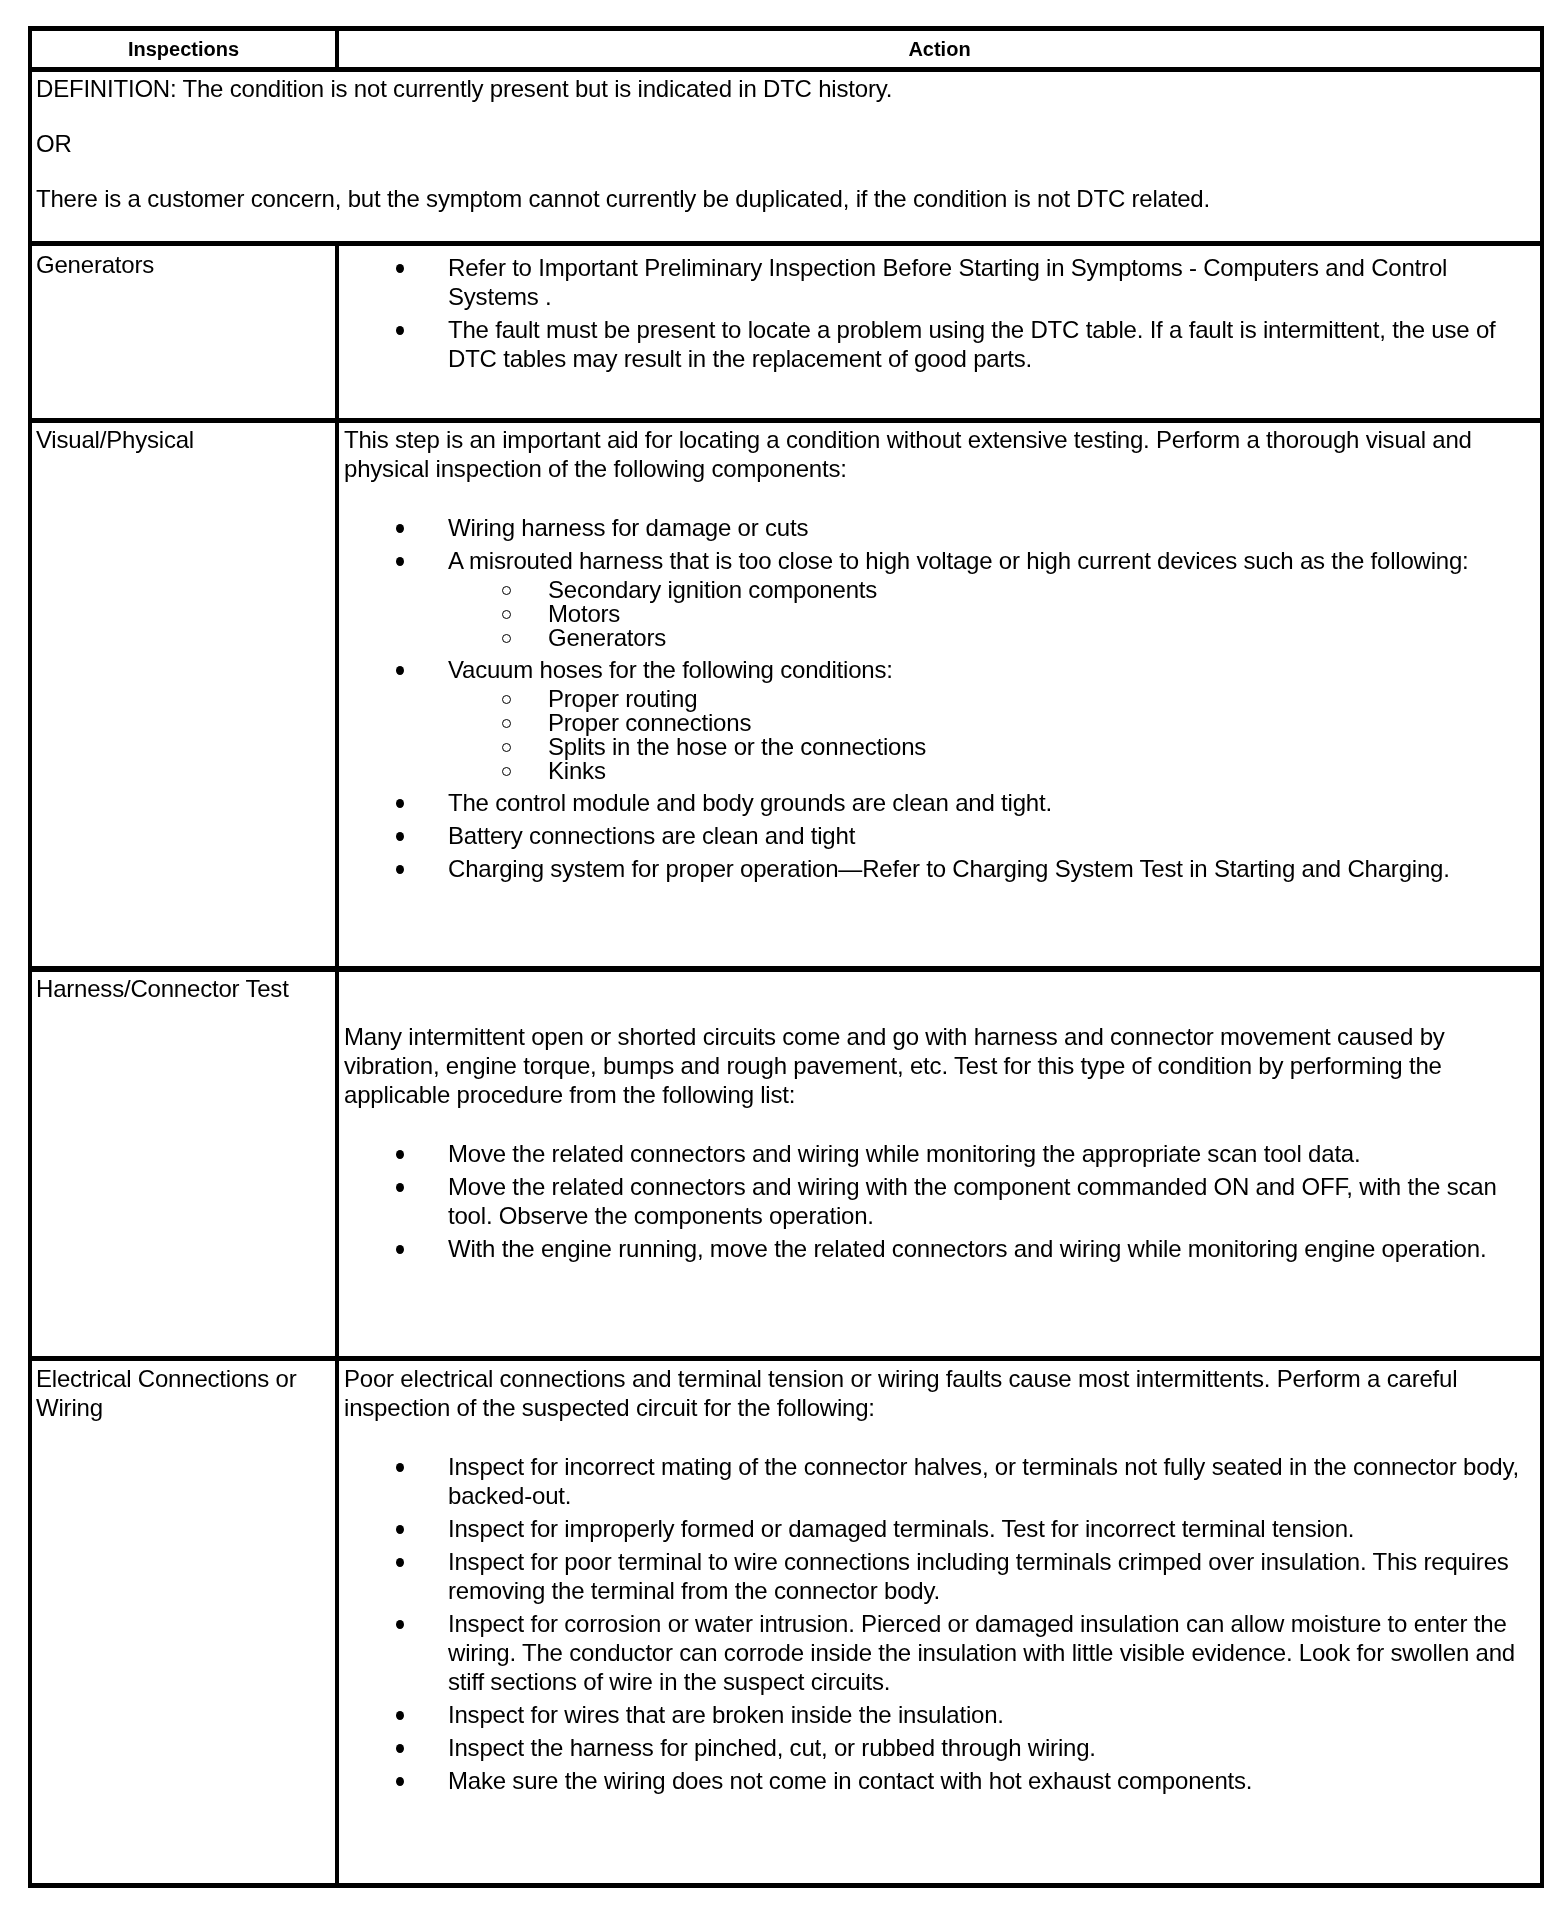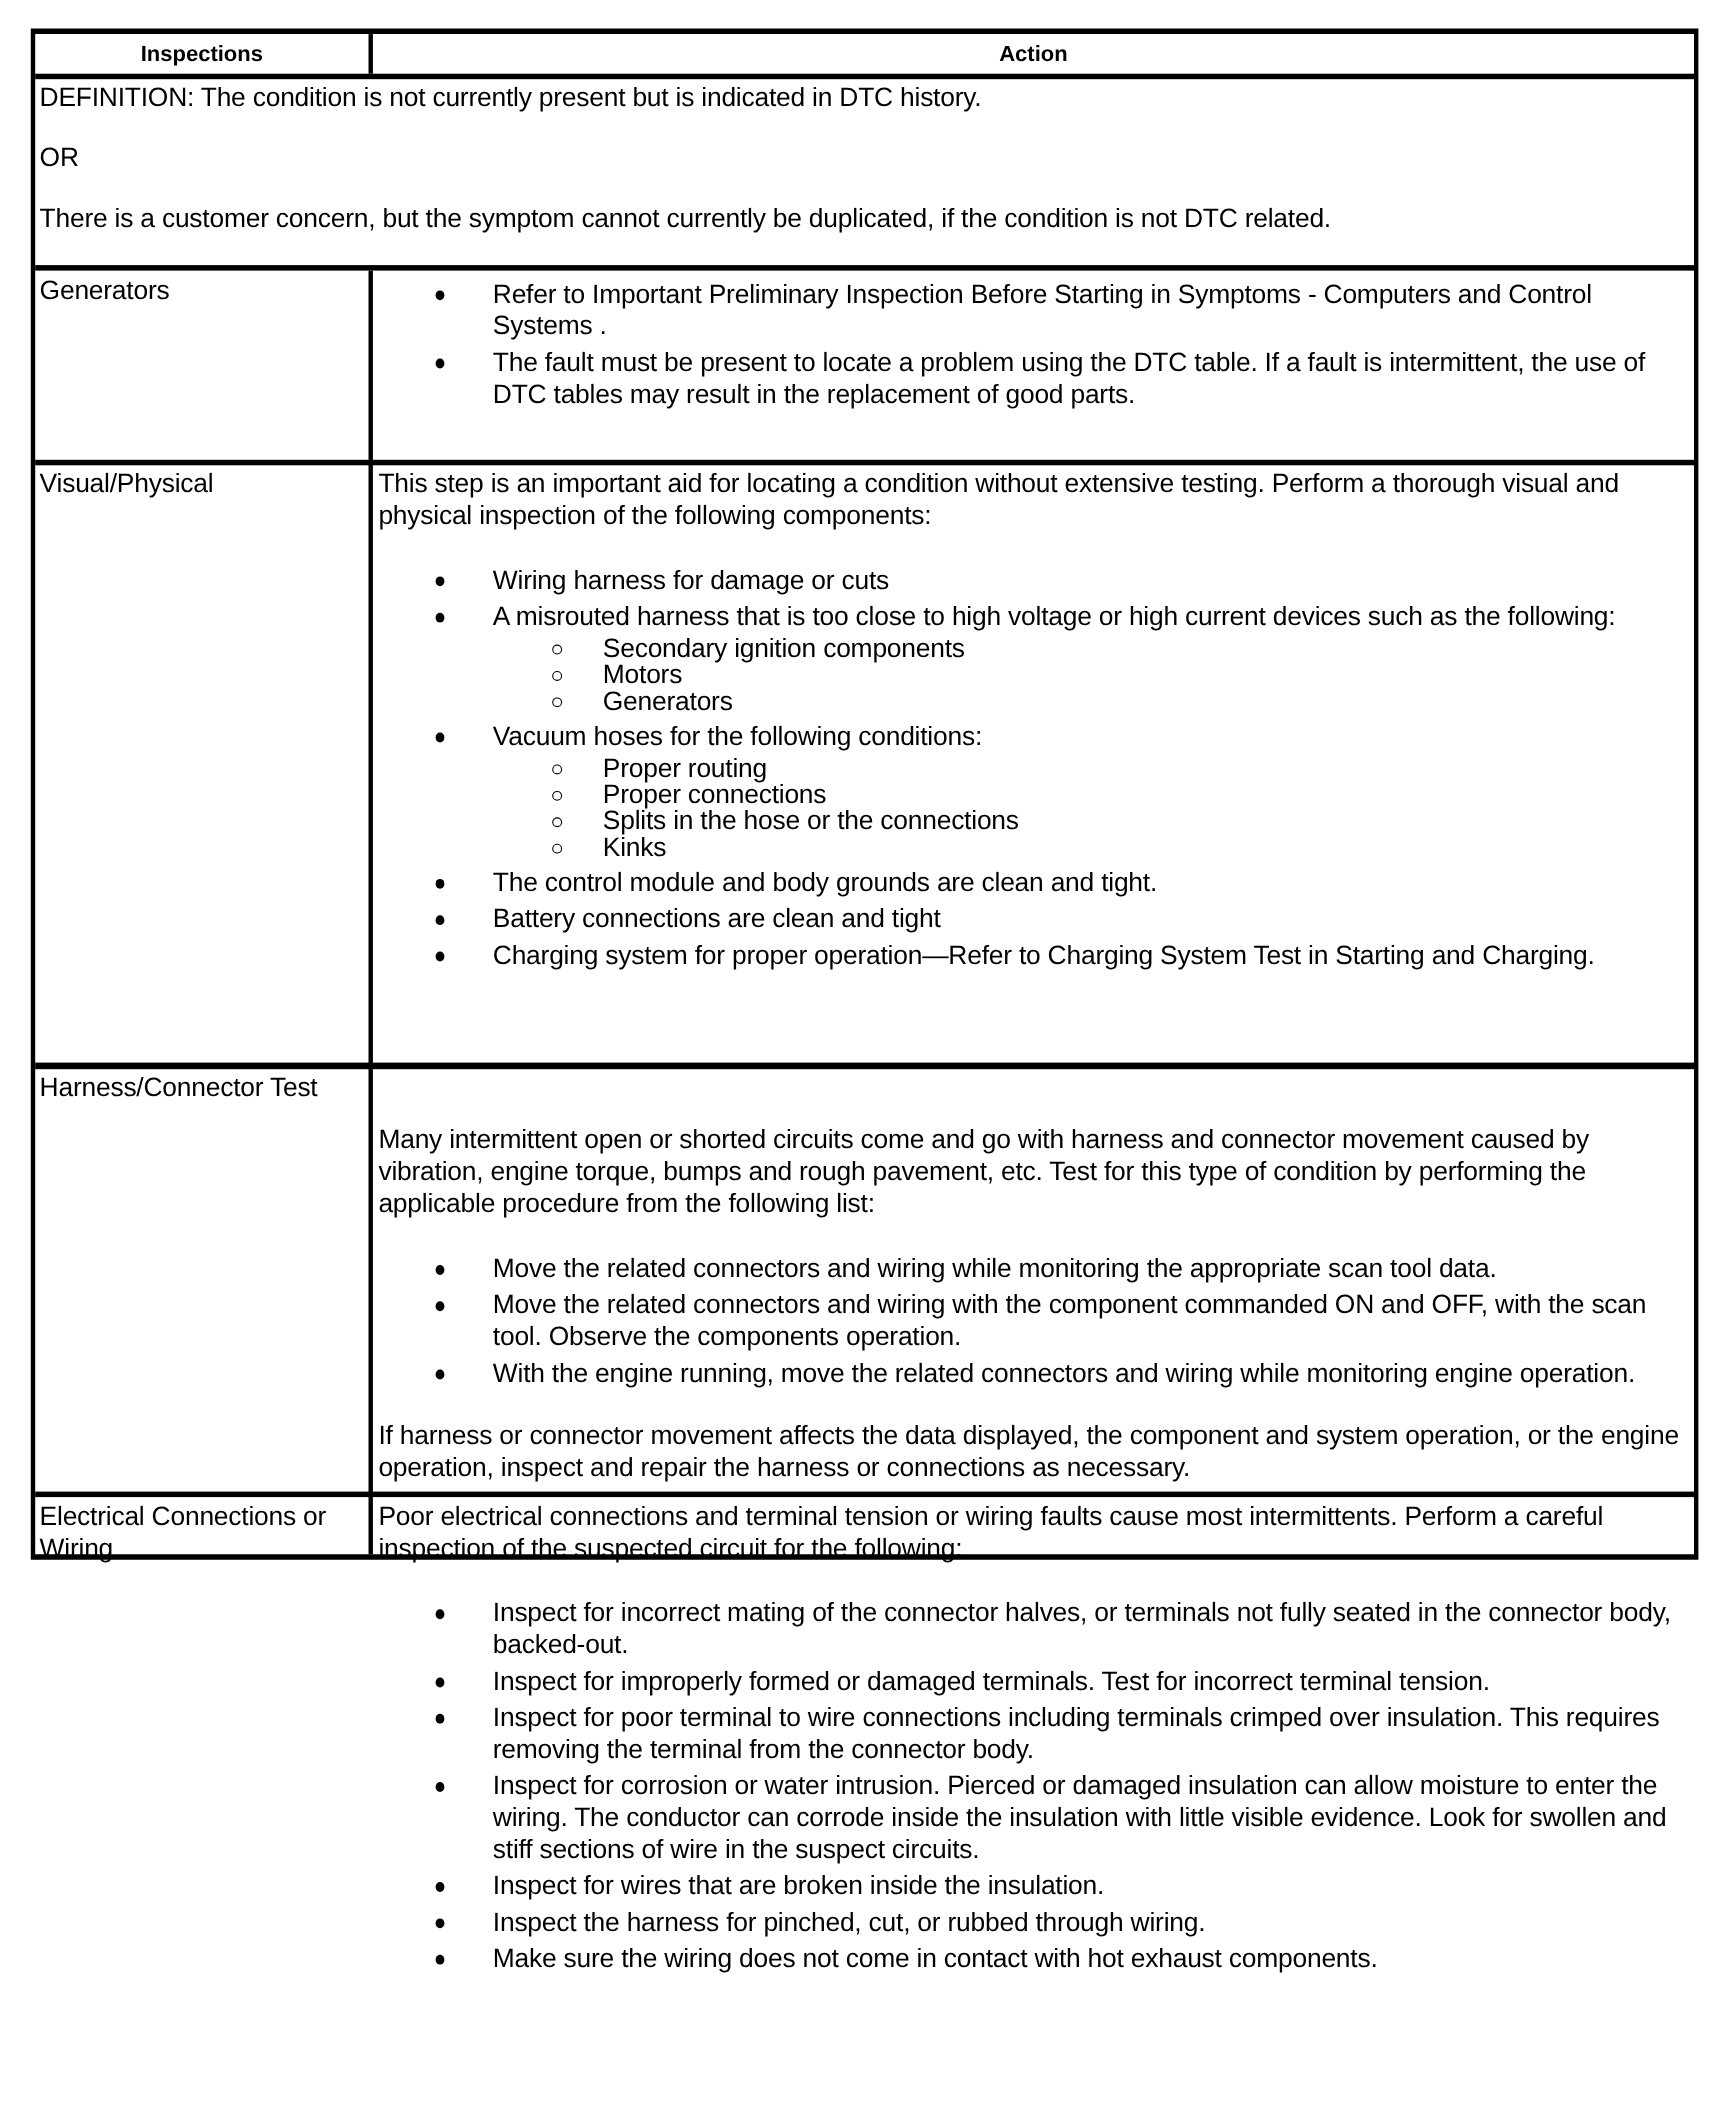--- a/index.html
+++ b/index.html
@@ -1,18 +1,18 @@
 <!DOCTYPE html>
 <html><head>
 <meta charset="utf-8">
 <style>
   html, body { margin: 0; padding: 0; background: #ffffff; }
   body { width: 1568px; height: 1910px; position: relative; overflow: hidden;
          font-family: "Liberation Sans", sans-serif; color: #000; }
-  .tbl { position: absolute; left: 28px; top: 26px; width: 1516px; height: 1392px;
+  .tbl { position: absolute; left: 28px; top: 26px; width: 1516px; height: 1862px;
          box-sizing: border-box; border: 5px solid #000; border-left-width: 4px; border-right-width: 4px; }
   .hline { position: absolute; left: 0; right: 0; background: #000; }
   .vline { position: absolute; top: 0; bottom: 0; width: 4px; background: #000; }
   .cell { position: absolute; box-sizing: border-box; }
   .txt { font-size: 24px; line-height: 29px; letter-spacing: -0.2px; white-space: normal; }
   .hdr { font-weight: bold; font-size: 20px; line-height: 36px; text-align: center; }
   .para { margin: 0; }
   ul.l1 { list-style: none; margin: 0; padding: 0; }
   ul.l1 > li { position: relative; padding-left: 104px; margin: 0 0 4px 0; }
   ul.l1 > li > .dot { position: absolute; left: 52px; top: 11px; width: 8px; height: 9px;
@@ -80,21 +80,20 @@
   </div>
 
   <div class="cell txt" style="left:4px;top:943px;width:300px;white-space:nowrap;">Harness/Connector Test</div>
   <div class="cell txt" style="left:312px;top:943px;width:1196px;">
     <p class="para" style="margin-bottom:30px;margin-top:48px;">Many intermittent open or shorted circuits come and go with harness and connector movement caused by vibration, engine torque, bumps and rough pavement, etc. Test for this type of condition by performing the applicable procedure from the following list:</p>
     <ul class="l1">
       <li><span class="dot"></span><span>Move the related connectors and wiring while monitoring the appropriate scan tool data.</span></li>
       <li><span class="dot"></span><span>Move the related connectors and wiring with the component commanded ON and OFF, with the scan tool. Observe the components operation.</span></li>
       <li style="padding-right:52px;"><span class="dot"></span><span>With the engine running, move the related connectors and wiring while monitoring engine operation.</span></li>
     </ul>
-    <p class="para" style="margin-top:28px;">If harness or connector movement affects the data displayed, the component and system operation, or the engine operation, inspect and repair the harness or connections as necessary.</p>
   </div>
 
   <div class="cell txt" style="left:4px;top:1333px;width:290px;">Electrical Connections or Wiring</div>
   <div class="cell txt" style="left:312px;top:1333px;width:1196px;">
     <p class="para" style="margin-bottom:30px;">Poor electrical connections and terminal tension or wiring faults cause most intermittents. Perform a careful inspection of the suspected circuit for the following:</p>
     <ul class="l1">
       <li><span class="dot"></span><span>Inspect for incorrect mating of the connector halves, or terminals not fully seated in the connector body, backed-out.</span></li>
       <li><span class="dot"></span><span>Inspect for improperly formed or damaged terminals. Test for incorrect terminal tension.</span></li>
       <li><span class="dot"></span><span>Inspect for poor terminal to wire connections including terminals crimped over insulation. This requires removing the terminal from the connector body.</span></li>
       <li><span class="dot"></span><span>Inspect for corrosion or water intrusion. Pierced or damaged insulation can allow moisture to enter the wiring. The conductor can corrode inside the insulation with little visible evidence. Look for swollen and stiff sections of wire in the suspect circuits.</span></li>

